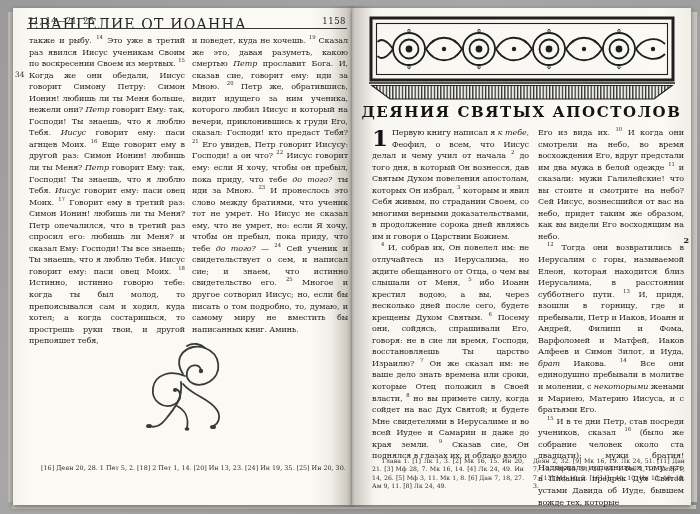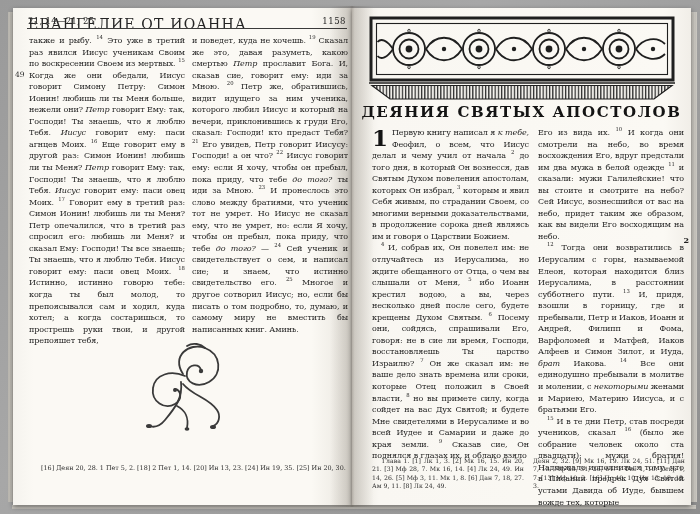--- a/index.html
+++ b/index.html
@@ -56,21 +56,21 @@
   <div class="edge-bottom"></div>
 
   <div class="page page-left">
     <div class="lp-header">
       <span class="h-range">21, 14—21, 25</span>
       <span class="h-title">ЕВАНГЕЛИЕ ОТ ИОАННА</span>
       <span class="h-num">1158</span>
     </div>
     <div class="lp-rule"></div>
 
-    <div class="lp-margin67">49</div>
+    <div class="lp-margin67">34</div>
 
     <div class="col lp-col1 bodytext">
       <p>также и рыбу. <sup>14</sup> Это уже в третий раз явился Иисус ученикам Своим по воскресении Своем из мертвых. <sup>15</sup> Когда же они обедали, Иисус говорит Симону Петру: Симон Ионин! любишь ли ты Меня больше, нежели они? <i>Петр</i> говорит Ему: так, Господи! Ты знаешь, что я люблю Тебя. <i>Иисус</i> говорит ему: паси агнцев Моих. <sup>16</sup> Еще говорит ему в другой раз: Симон Ионин! любишь ли ты Меня? <i>Петр</i> говорит Ему: так, Господи! Ты знаешь, что я люблю Тебя. <i>Иисус</i> говорит ему: паси овец Моих. <sup>17</sup> Говорит ему в третий раз: Симон Ионин! любишь ли ты Меня? Петр опечалился, что в третий раз спросил его: любишь ли Меня? и сказал Ему: Господи! Ты все знаешь; Ты знаешь, что я люблю Тебя. Иисус говорит ему: паси овец Моих. <sup>18</sup> Истинно, истинно говорю тебе: когда ты был молод, то препоясывался сам и ходил, куда хотел; а когда состаришься, то прострешь руки твои, и другой препояшет тебя,</p>
     </div>
     <div class="col lp-col2 bodytext">
       <p>и поведет, куда не хочешь. <sup>19</sup> Сказал же это, давая разуметь, какою смертью <i>Петр</i> прославит Бога. И, сказав сие, говорит ему: иди за Мною. <sup>20</sup> Петр же, обратившись, видит идущего за ним ученика, которого любил Иисус и который на вечери, приклонившись к груди Его, сказал: Господи! кто предаст Тебя? <sup>21</sup> Его увидев, Петр говорит Иисусу: Господи! а он что? <sup>22</sup> Иисус говорит ему: если Я хочу, чтобы он пребыл, пока приду, что тебе <i>до того?</i> ты иди за Мною. <sup>23</sup> И пронеслось это слово между братиями, что ученик тот не умрет. Но Иисус не сказал ему, что не умрет, но: если Я хочу, чтобы он пребыл, пока приду, что тебе <i>до того?</i> — <sup>24</sup> Сей ученик и свидетельствует о сем, и написал сие; и знаем, что истинно свидетельство его. <sup>25</sup> Многое и другое сотворил Иисус; но, если бы писать о том подробно, то, думаю, и самому миру не вместить бы написанных книг. Аминь.</p>
     </div>
 
     <div class="lp-flourish">
       <svg width="104" height="100" viewBox="0 0 104 100">

